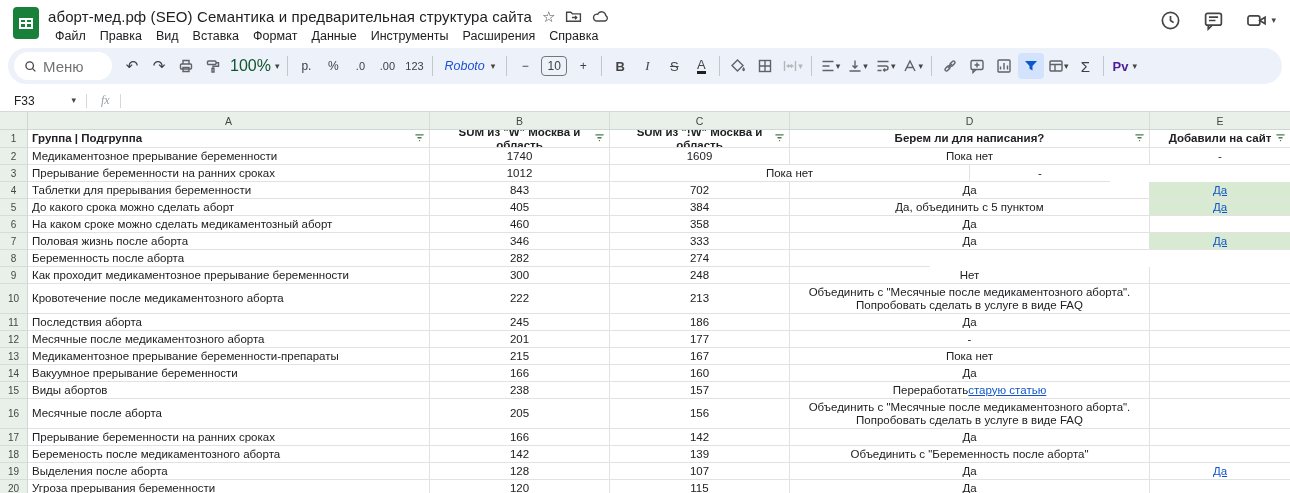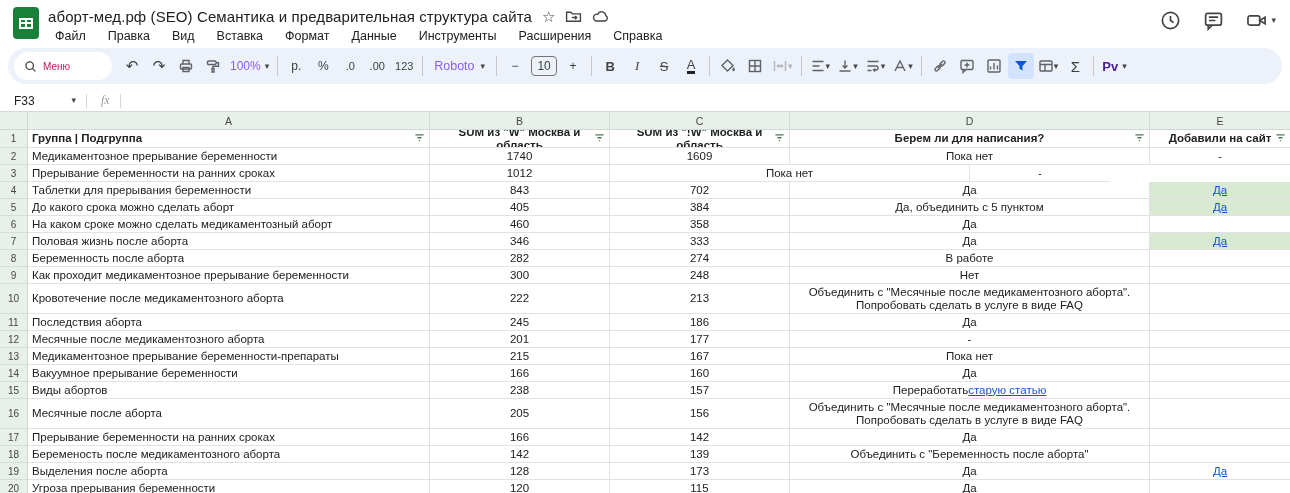--- a/index.html
+++ b/index.html
@@ -12,42 +12,42 @@
     border-radius:4px; display:flex; align-items:center; justify-content:center; }
   .logo .cells { width:14px; height:11px; border:1.6px solid #fff; display:grid;
     grid-template-columns:1fr 1fr; grid-template-rows:1fr 1fr; }
   .logo .cells span { border:0.8px solid #fff; }
   .titleblock { position:absolute; left:48px; top:5px; }
   .titlerow { display:flex; align-items:center; gap:10px; height:22px;text-align:center; }
   .doc-title { font-size:15px; color:#202124; font-weight:500; letter-spacing:.1px; }
   .star { font-size:15px; color:#444; line-height:1; cursor:pointer; }
   .ticon { width:17px; height:17px; cursor:pointer; }
   .ticon svg { width:100%; height:100%; stroke:#444; fill:none; stroke-width:1.3; }
-  .menus { display:flex; gap:8px; margin-top:1px; }
+  .menus { display:flex; gap:0; margin-top:1px; }
   .menus span { font-size:12.5px; color:#202124; padding:1px 7px; border-radius:8px; cursor:pointer; }
   .topright { position:absolute; right:14px; top:10px; display:flex; align-items:center; gap:22px; }
   .topright .ticon { width:21px; height:21px; }
   .meet { display:flex; align-items:center; gap:4px; }
   .caret { font-size:9px; color:#444; line-height:1; }
 
   
   .toolbar { position:absolute; top:48px; left:8px; width:1274px; height:36px; background:#edf2fa;
     border-radius:18px; display:flex; align-items:center; padding:0 6px; gap:1px; }
   .searchpill { background:#fff; border-radius:14px; height:28px; width:98px; display:flex;
     align-items:center; gap:6px; padding:0 10px; margin-right:6px; cursor:pointer; }
-  .searchpill span { font-size:10px; color:#be185d; }
+  .searchpill span { font-size:15px; color:#737373; }
   .tbtn { min-width:26px; height:26px; border-radius:4px; display:flex; align-items:center;
     justify-content:center; cursor:pointer; color:#444; padding:0 3px; }
   .tbtn svg { width:16px; height:16px; stroke:#5f6368; fill:none; stroke-width:1.4; }
   .tbtn.glyph { font-size:15px; color:#3c4043; }
   .tbtn.txt { font-size:12px; color:#3c4043; font-weight:500; }
   .tbtn.small { font-size:11px; }
   .zoombox { display:flex; align-items:center; gap:4px; }
   .fontname { display:flex; align-items:center; gap:6px; padding:0 6px; }
-  .fontname span:first-child { font-size:12.5px; color:#8b5cf6; }
+  .fontname span:first-child { font-size:12.5px; color:#1d4ed8;font-style:italic; }
   .sizebox { width:26px; height:20px; border:1px solid #747775; border-radius:4px; font-size:12px;
     color:#3c4043; display:flex; align-items:center; justify-content:center; margin:0 2px; }
   .tdiv { width:1px; height:20px; background:#c4c7c5; margin:0 4px; flex:0 0 1px; }
   .b-bold { font-weight:700; font-size:13px; }
   .b-italic { font-style:italic; font-family:"Liberation Serif",serif; font-size:13px; }
   .b-strike { text-decoration:line-through; font-size:13px; }
   .b-color { font-size:13px; font-weight:500; border-bottom:3px solid #202124; line-height:1.05; }
   .grayed svg { stroke:#b3b6ba; }
   .grayed .caret { color:#b3b6ba; }
   .filter-active { background:#d3e3fd; }
@@ -170,21 +170,21 @@
         <path d="M5 6V2.5h6V6M5 9.5h6v4H5z"></path>
       </svg>
   </div>
   <div class="tbtn">
     <svg viewBox="0 0 16 16">
         <rect x="2.5" y="3" width="8.5" height="3.5" rx="1"></rect>
         <path d="M11 4.8h2.5v3.5H8v2.2M7 10.5h2v3.5H7z"></path>
       </svg>
   </div>
   <div class="tbtn zoombox">
-    <span class="txt" style="font-size:12px;color:#8b5cf6">100%</span>
+    <span class="txt" style="font-size:16px;color:#14532d">100%</span>
     <span class="caret">▾</span>
   </div>
   <div class="tdiv"></div>
   <div class="tbtn txt">р.</div>
   <div class="tbtn txt">%</div>
   <div class="tbtn txt small">.0</div>
   <div class="tbtn txt small">.00</div>
   <div class="tbtn txt small">123</div>
   <div class="tdiv"></div>
   <div class="tbtn fontname">
@@ -410,23 +410,20 @@
         </div>
         <div class="cell ce mid green">
           <div class="link">Да</div>
         </div>
       </div>
       <div class="trow">
         <div class="rnum">8</div>
         <div class="cell ca">Беременность после аборта</div>
         <div class="cell cb mid">282</div>
         <div class="cell cc mid">274</div>
-        <div class="cell cd mid">
-          <span>В работе</span>
-        </div>
         <div class="cell ce mid"></div>
       </div>
       <div class="trow">
         <div class="rnum">9</div>
         <div class="cell ca">Как проходит медикаментозное прерывание беременности</div>
         <div class="cell cb mid">300</div>
         <div class="cell cc mid">248</div>
         <div class="cell cd mid">
           <span>Нет</span>
         </div>
@@ -520,21 +517,21 @@
         <div class="cell cc mid">139</div>
         <div class="cell cd mid">
           <span>Объединить с "Беременность после аборта"</span>
         </div>
         <div class="cell ce mid"></div>
       </div>
       <div class="trow">
         <div class="rnum">19</div>
         <div class="cell ca">Выделения после аборта</div>
         <div class="cell cb mid">128</div>
-        <div class="cell cc mid">173</div>
+        <div class="cell cc mid">107</div>
         <div class="cell cd mid">
           <span>Да</span>
         </div>
         <div class="cell ce mid">
           <div class="link">Да</div>
         </div>
       </div>
       <div class="trow">
         <div class="rnum">20</div>
         <div class="cell ca">Угроза прерывания беременности</div>

